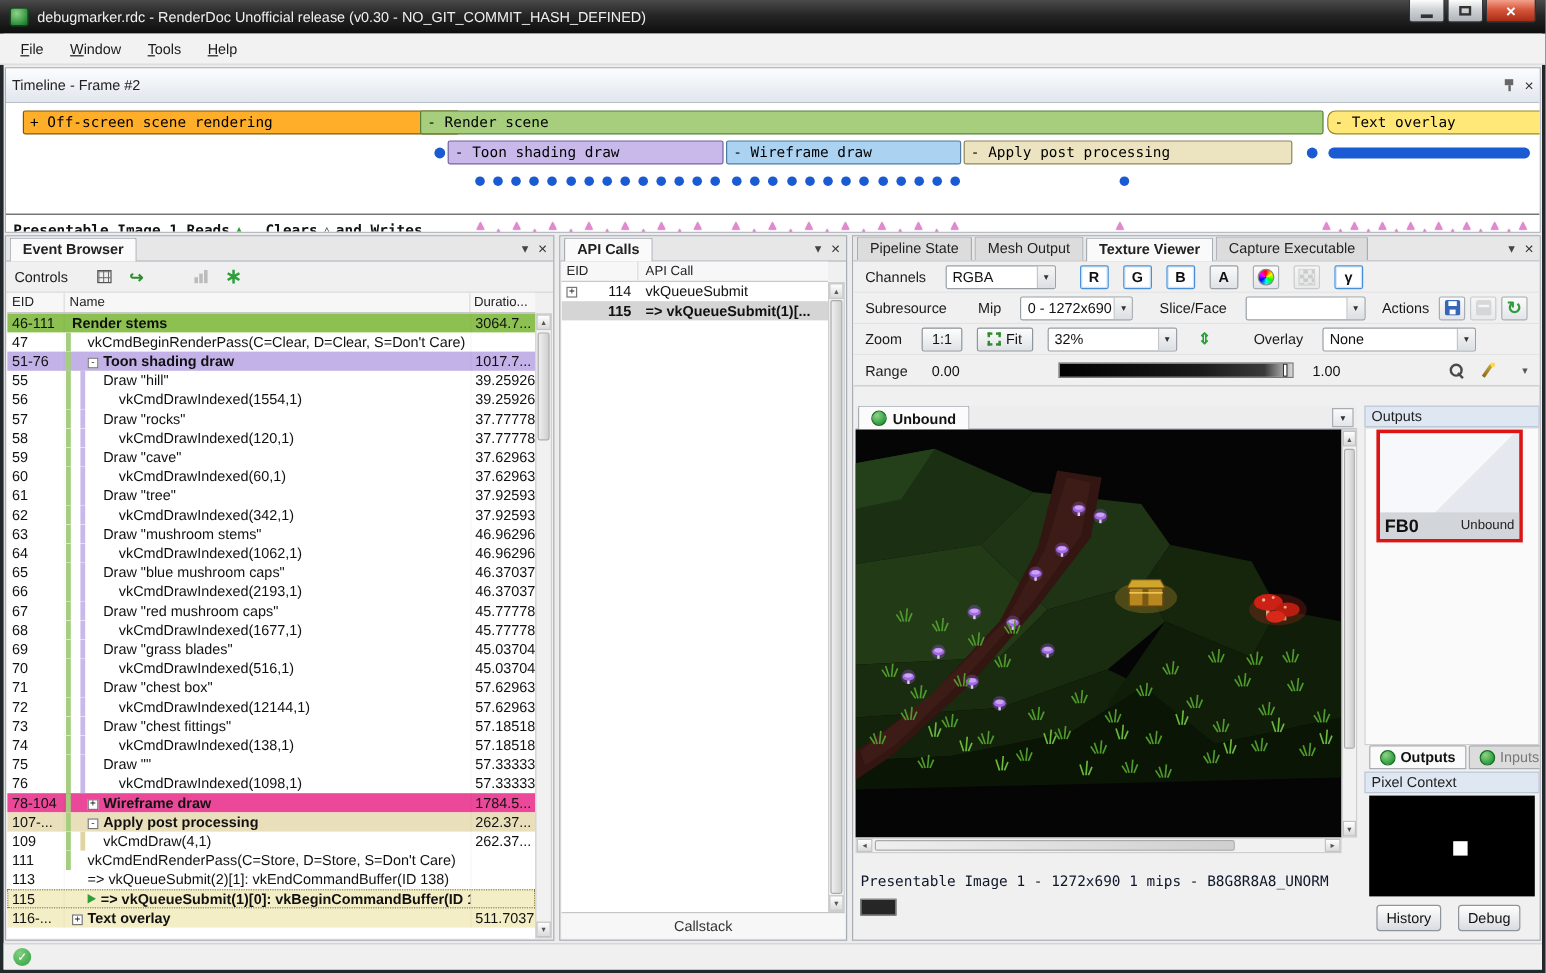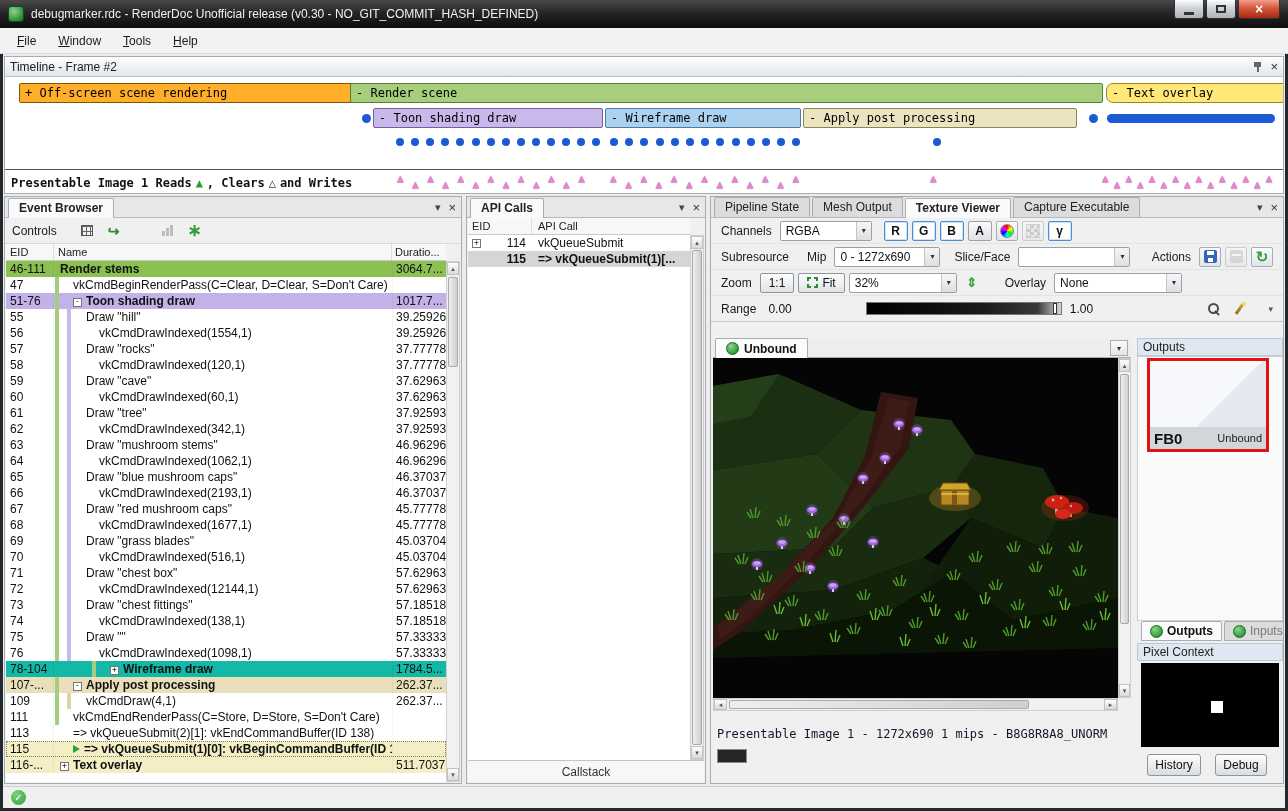--- a/index.html
+++ b/index.html
@@ -12,21 +12,21 @@
 .winbtns{position:absolute;top:0;right:8px;display:flex}
 .winbtn{width:30px;height:19px;border:1px solid #2f3338;border-top:none;background:linear-gradient(#fdfdfd,#cfd2d6 45%,#aeb3b9);display:flex;align-items:center;justify-content:center;border-radius:0 0 3px 3px;margin-left:2px;cursor:default}
 .winbtn.close{width:42px;background:linear-gradient(#f3a08c,#d6563a 45%,#a52a12);color:#fff;font-weight:bold;font-size:14px;line-height:1}
 .glyph-min{width:10px;height:3px;background:#333;margin-top:8px}
 .glyph-max{width:10px;height:8px;border:2px solid #333}
 
 .menubar{position:absolute;top:28px;left:0;right:0;height:26px;background:#f2f2f2;border-bottom:1px solid #d8d8d8;display:flex;align-items:center;padding-left:6px}
 .menu-item{padding:4px 11px;color:#1a1a1a}
 
 .panel{position:absolute;background:#f0f0f0;border:1px solid #a8adb4;overflow:hidden}
-.phead{height:20px;background:linear-gradient(#fcfdfe,#e1e6ee);border-bottom:1px solid #b9bfc7;display:flex;align-items:center;padding:0 5px;font-size:12px;color:#222}
+.phead{height:29px;background:linear-gradient(#fcfdfe,#e1e6ee);border-bottom:1px solid #b9bfc7;display:flex;align-items:center;padding:0 5px;font-size:12px;color:#222}
 .phead-ctls{margin-left:auto;display:flex;align-items:center;gap:8px;color:#444}
 .x{font-size:13px;line-height:1;color:#333}
 .i-pin{position:relative;width:9px;height:12px;display:inline-block}
 .i-pin::before{content:'';position:absolute;left:1px;top:1px;width:7px;height:5px;background:#666}
 .i-pin::after{content:'';position:absolute;left:4px;top:6px;width:2px;height:5px;background:#666}
 
 #timeline{left:4px;top:56px;width:1280px;height:138px;background:#fff}
 .tl-body{position:relative;height:92px;background:#fff}
 .tl-bar{position:absolute;height:20px;border:1px solid #555;border-radius:2px;font:12px "DejaVu Sans Mono",monospace;line-height:18px;padding-left:5px;white-space:nowrap;overflow:hidden;color:#000}
 .tl-dot{position:absolute;border-radius:50%}
@@ -83,21 +83,21 @@
 .col-apicall{flex:1;padding:2px 6px}
 #apirows{position:absolute;left:1px;right:15px;top:38px;bottom:23px;background:#fff;overflow:hidden}
 .api-row{display:flex;height:16px;font-size:12px;line-height:16px;white-space:nowrap}
 .api-row.selrow{background:#d5d5d5}
 .api-eid{width:64px;display:flex;align-items:center;justify-content:flex-end;padding:0 6px 0 4px;gap:4px}
 .api-eid .expander{margin-right:auto}
 .api-name{flex:1;padding-left:6px;overflow:hidden}
 .callstack{position:absolute;left:1px;right:1px;bottom:1px;height:22px;border-top:1px solid #c5c5c5;background:#f7f7f7;display:flex;align-items:center;justify-content:center;color:#333}
 
 #rightpanel{left:710px;top:196px;width:574px;height:588px}
-.trow{display:flex;align-items:center;height:26px;padding:0 8px;gap:4px;border-bottom:1px solid #e3e3e3;background:#f0f0f0;position:relative}
+.trow{display:flex;align-items:center;height:26px;padding:0 8px;gap:12px;border-bottom:1px solid #e3e3e3;background:#f0f0f0;position:relative}
 .lbl{margin:0 4px 0 2px;color:#1a1a1a;white-space:nowrap}
 .dd{height:20px;border:1px solid #9aa0a6;background:#fff;display:inline-flex;align-items:center;border-radius:2px;overflow:hidden}
 .dd-v{flex:1;padding:0 5px;overflow:hidden;white-space:nowrap}
 .dd-a{width:15px;align-self:stretch;display:flex;align-items:center;justify-content:center;background:linear-gradient(#f6f6f6,#dcdfe3);border-left:1px solid #c2c6cb;font-size:8px;color:#333}
 .w92{width:92px}.w106{width:106px}.w112{width:112px}.w108{width:108px}.w128{width:128px}
 .chbtn{min-width:24px;height:20px;padding:0 4px;border:1px solid #9aa0a6;background:linear-gradient(#fafafa,#dfe2e6);display:inline-flex;align-items:center;justify-content:center;font-weight:bold;border-radius:2px;font-size:12px}
 .chbtn.on{background:#fff;border:1px solid #4a90d9;box-shadow:inset 0 0 0 1px #cfe3f6}
 .pbtn{border:1px solid #8f959c;background:linear-gradient(#fdfdfd,#dfe2e6);border-radius:2px;height:20px;padding:0 8px;display:inline-flex;align-items:center;justify-content:center;gap:4px;font-size:12px}
 .grp-right{margin-left:auto;display:flex;gap:4px;align-items:center;margin-right:2px}
 .i-colorwheel{width:14px;height:14px;border-radius:50%;background:conic-gradient(#f00,#ff0,#0f0,#0ff,#00f,#f0f,#f00);border:1px solid #888}
@@ -518,21 +518,21 @@
         </div>
         <div class="ev-row">
           <div class="ev-eid">76</div>
           <div class="ev-name">
             <i class="guide" style="left: 1px; background: rgb(165, 205, 126);"></i>
             <i class="guide" style="left: 13px; background: rgb(200, 185, 234);"></i>
             <span class="ev-txt" style="padding-left: 45px;"><span>vkCmdDrawIndexed(1098,1)</span></span>
           </div>
           <div class="ev-dur">57.33333</div>
         </div>
-        <div class="ev-row" style="background: #14b8a6; gap: 37px;">
+        <div class="ev-row" style="background: #ec4899;">
           <div class="ev-eid">78-104</div>
           <div class="ev-name">
             <i class="guide" style="left: 1px; background: rgb(165, 205, 126);"></i>
             <span class="ev-txt b" style="padding-left: 19px;"><i class="expander">+</i><span>Wireframe draw</span></span>
           </div>
           <div class="ev-dur">1784.5...</div>
         </div>
         <div class="ev-row" style="background: rgb(233, 224, 187);">
           <div class="ev-eid">107-...</div>
           <div class="ev-name">

